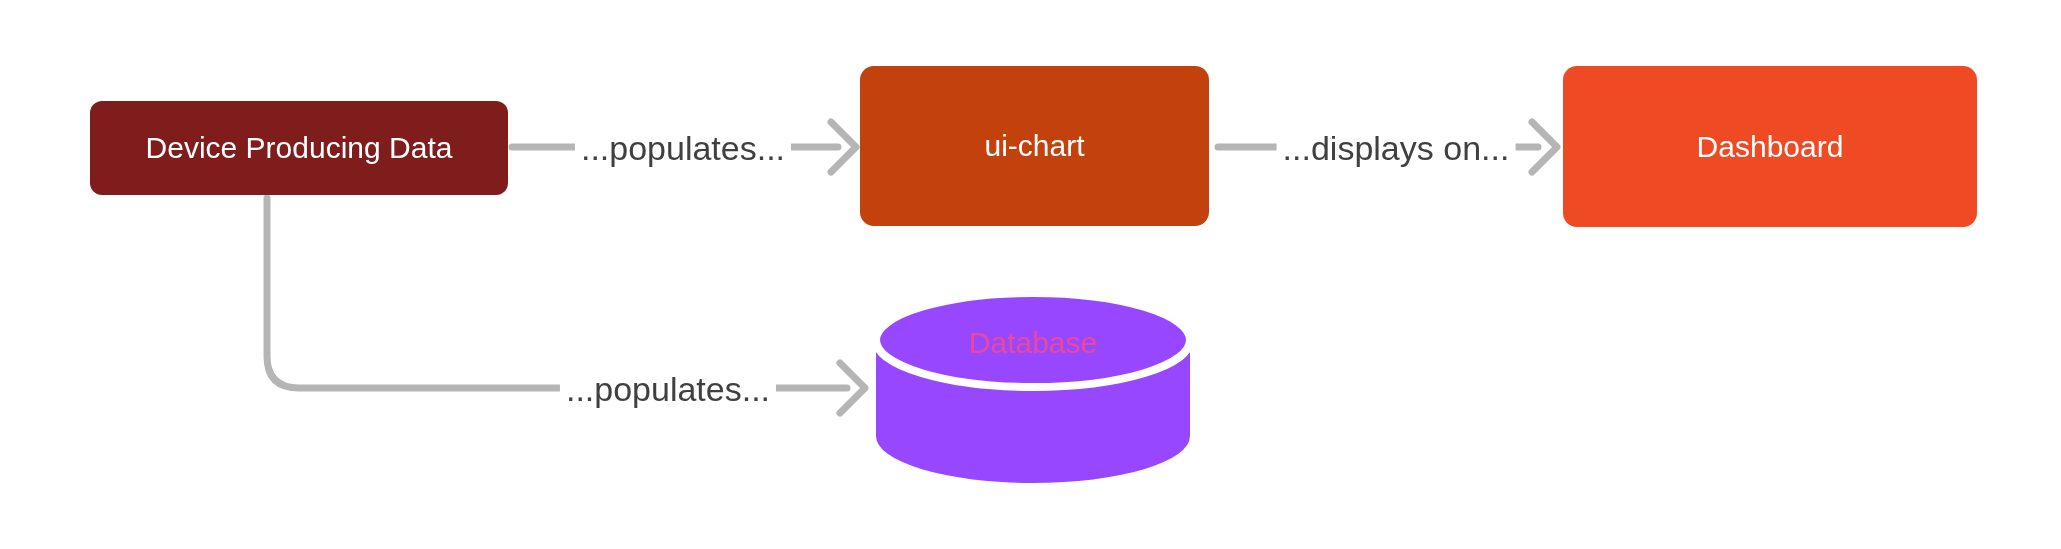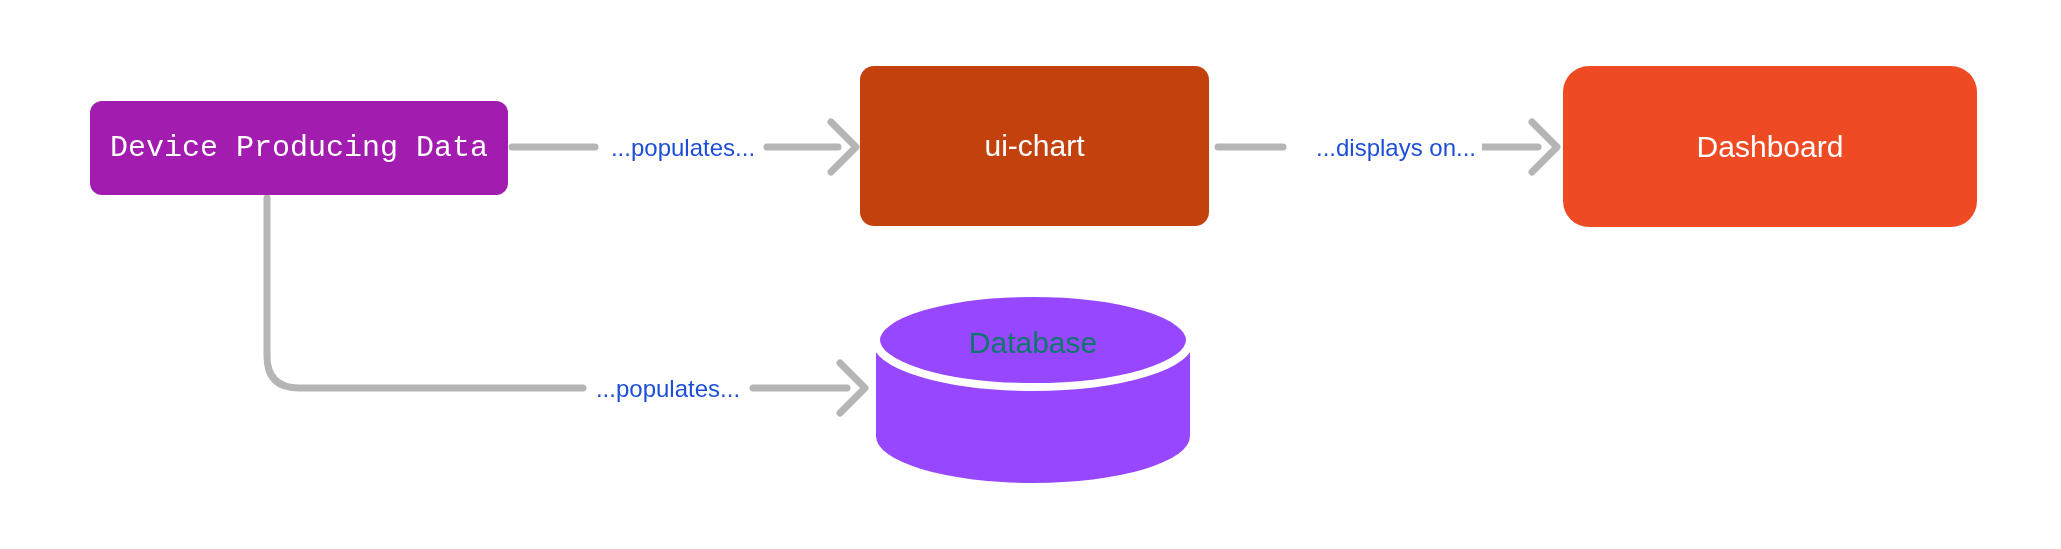--- a/index.html
+++ b/index.html
@@ -45,39 +45,39 @@
     top: 66px;
     width: 349px;
     height: 160px;
     border-radius: 14px;
   }
   .node-dashboard {
     left: 1563px;
     top: 66px;
     width: 414px;
     height: 161px;
-    border-radius: 26px;
+    border-radius: 14px;
     flex-direction: column;
     line-height: 45px;
   }
   .db-label {
     position: absolute;
     left: 1033px;
     top: 343px;
     transform: translate(-50%, -50%);
-    color: #0f766e;
+    color: #ec4899;
     font-weight: 500;
     font-size: 30px;
     white-space: nowrap;
   }
   .edge-label {
     position: absolute;
     transform: translate(-50%, -50%);
-    font-size: 24px;
-    color: #1d4ed8;
+    font-size: 34px;
+    color: #404040;
     background: #ffffff;
     padding: 2px 6px;
     white-space: nowrap;
   }
   .edge-label-1 { left: 683px;  top: 148px; }
   .edge-label-2 { left: 1396px; top: 148px; }
   .edge-label-3 { left: 668px;  top: 389px; }
 </style>
 </head>
 <body>
@@ -103,21 +103,21 @@
       <path d="M753,388 H847"></path>
       <path d="M840,363 L865,388 L840,413"></path>
     </g>
 
     <g>
       <path d="M876,340 V436 A157,47 0 0 0 1190,436 V340 A157,47 0 0 1 876,340 Z" fill="#9747FF"></path>
       <ellipse cx="1033" cy="340" rx="157" ry="47" stroke-width="8" stroke="#ffffff" fill="#9747FF"></ellipse>
     </g>
   </svg>
 
-  <div class="node node-device" style="background: #a21caf; font-family: Liberation Mono, monospace;">
+  <div class="node node-device" style="background: #7f1d1d;">
     <span>Device Producing Data</span>
   </div>
 
   <div class="node node-uichart" style="background: #c2410c;">
     <span>ui-chart</span>
   </div>
 
   <div class="node node-dashboard" style="background: rgb(238, 75, 37);">
     <span>Dashboard</span>
   </div>

